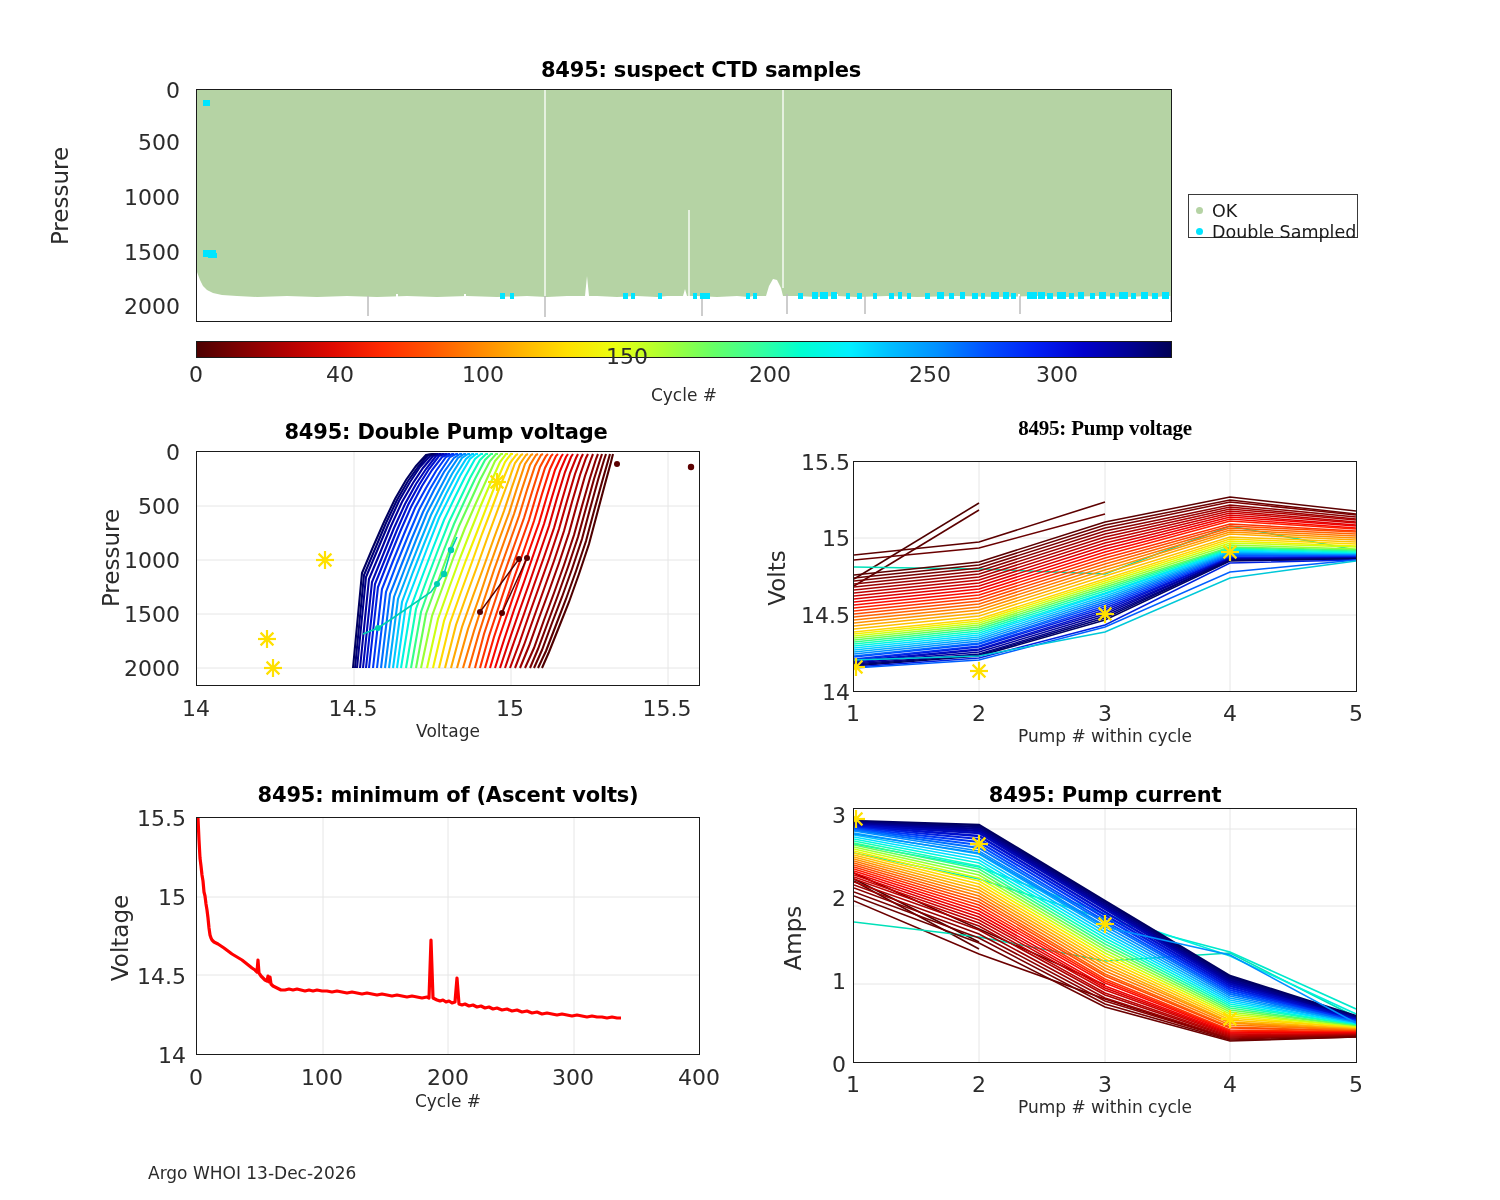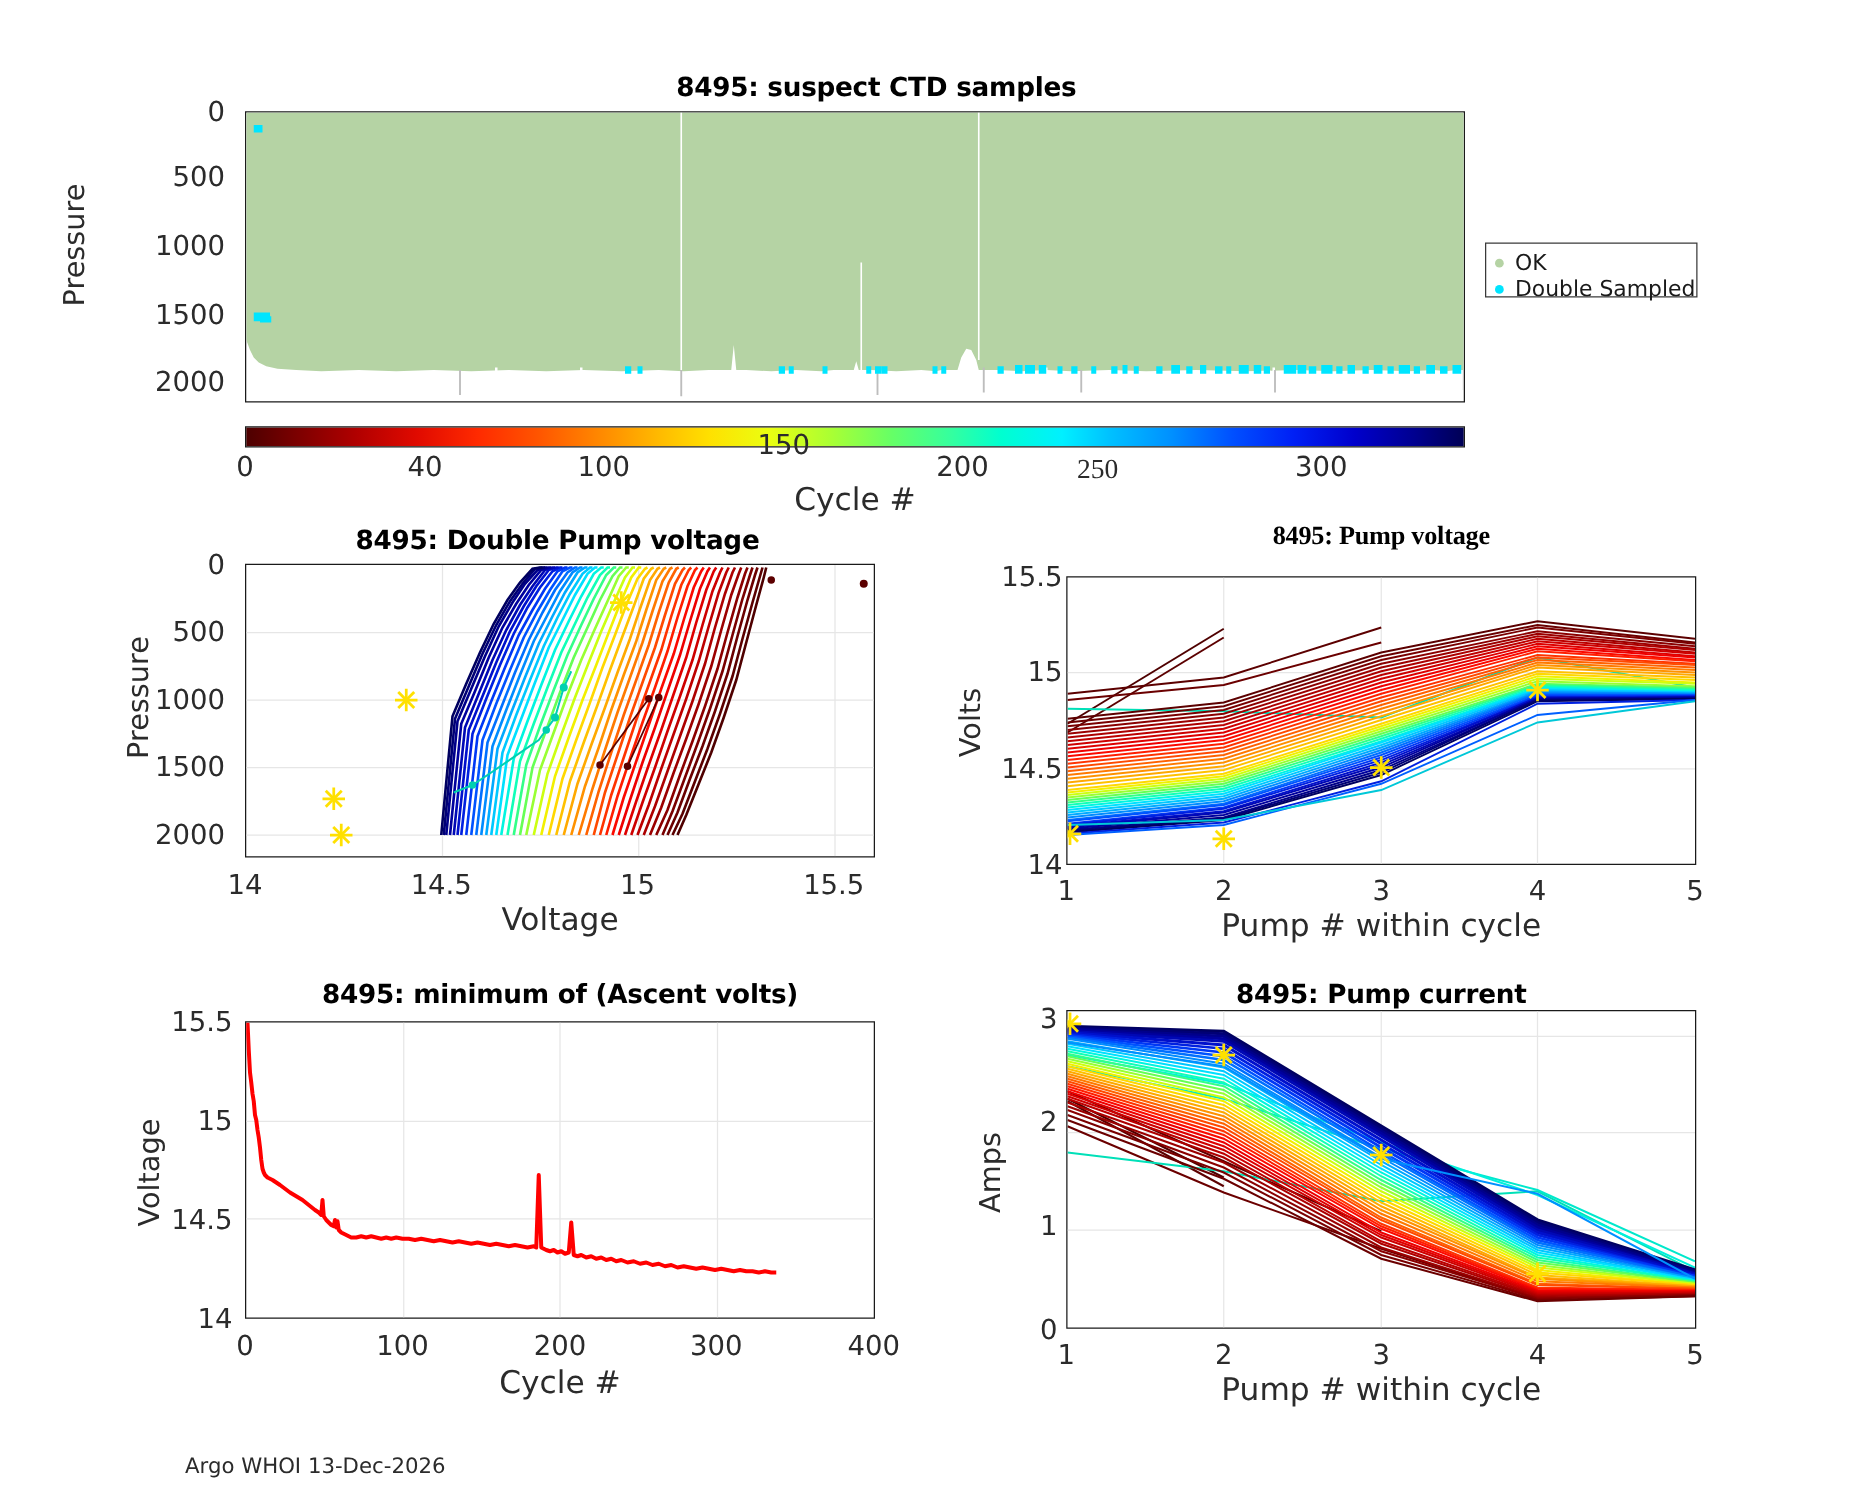--- a/index.html
+++ b/index.html
@@ -4,21 +4,21 @@
 <style>
   html,body{margin:0;padding:0;background:#ffffff;}
   body{width:1500px;height:1200px;position:relative;overflow:hidden;
        font-family:"DejaVu Sans","Liberation Sans",sans-serif;color:#1a1a1a;}
   .panel{position:absolute;}
   .axes{position:absolute;border:1.4px solid #1a1a1a;background:#ffffff;box-sizing:border-box;}
   .ptitle{position:absolute;text-align:center;font-weight:bold;font-size:21px;color:#000;
           white-space:nowrap;letter-spacing:-0.2px;}
   .ylab{position:absolute;transform-origin:50% 50%;transform:rotate(-90deg);
         font-size:23px;color:#2b2b2b;white-space:nowrap;text-align:center;}
-  .xlab{position:absolute;text-align:center;font-size:25px;color:#2b2b2b;white-space:nowrap;}
+  .xlab{position:absolute;text-align:center;font-size:17px;color:#2b2b2b;white-space:nowrap;}
   .ytick{position:absolute;text-align:right;font-size:22px;color:#2b2b2b;white-space:nowrap;}
   .xtick{position:absolute;text-align:center;font-size:22px;color:#2b2b2b;white-space:nowrap;}
   .footer{position:absolute;font-size:17px;color:#2b2b2b;}
   .legendbox{position:absolute;border:1.1px solid #3a3a3a;background:#fff;box-sizing:border-box;
              padding:5px 8px 5px 7px;}
   .legrow{display:flex;align-items:center;height:21px;}
   .legdot{width:7px;height:7px;border-radius:50%;margin-right:9px;flex:0 0 auto;}
   .legtxt{font-size:17.5px;color:#1a1a1a;white-space:nowrap;}
   svg{display:block;}
   .cbar{position:absolute;border:1px solid #1a1a1a;box-sizing:border-box;}
@@ -137,21 +137,21 @@
        background:linear-gradient(to right,#4d0000 0%,#7a0000 4%,#b00000 9%,#e00a00 14%,
        #ff2a00 19%,#ff5500 24%,#ff8800 29%,#ffbb00 34%,#ffe000 38%,#eaff11 43%,
        #aaff33 48%,#66ff66 53%,#33ffa0 58%,#00ffd0 62%,#00f0ff 67%,#00c0ff 71%,
        #0090ff 76%,#0050ff 81%,#0020f5 86%,#0000cc 91%,#00008f 96%,#000055 100%);"></div>
 
   <div class="xtick" style="left:156px;top:362px;width:80px;">0</div>
   <div class="xtick" style="left:300px;top:362px;width:80px;">40</div>
   <div class="xtick" style="left:443px;top:362px;width:80px;">100</div>
   <div class="xtick" style="left:587px;top:344px;width:80px;">150</div>
   <div class="xtick" style="left:730px;top:362px;width:80px;">200</div>
-  <div class="xtick" style="left:838px;top:362px;width:80px;font-family:Liberation Serif, serif;">250</div>
+  <div class="xtick" style="left:890px;top:362px;width:80px;">250</div>
   <div class="xtick" style="left:1017px;top:362px;width:80px;">300</div>
 
   <div class="xlab" style="left:484px;top:385px;width:400px;">Cycle #</div>
 
   <div class="legendbox" style="left:1188px;top:194px;width:170px;height:44px;">
     <div class="legrow">
       <span class="legdot" style="background:#b5d3a4;"></span>
       <span class="legtxt">OK</span>
     </div>
     <div class="legrow">

